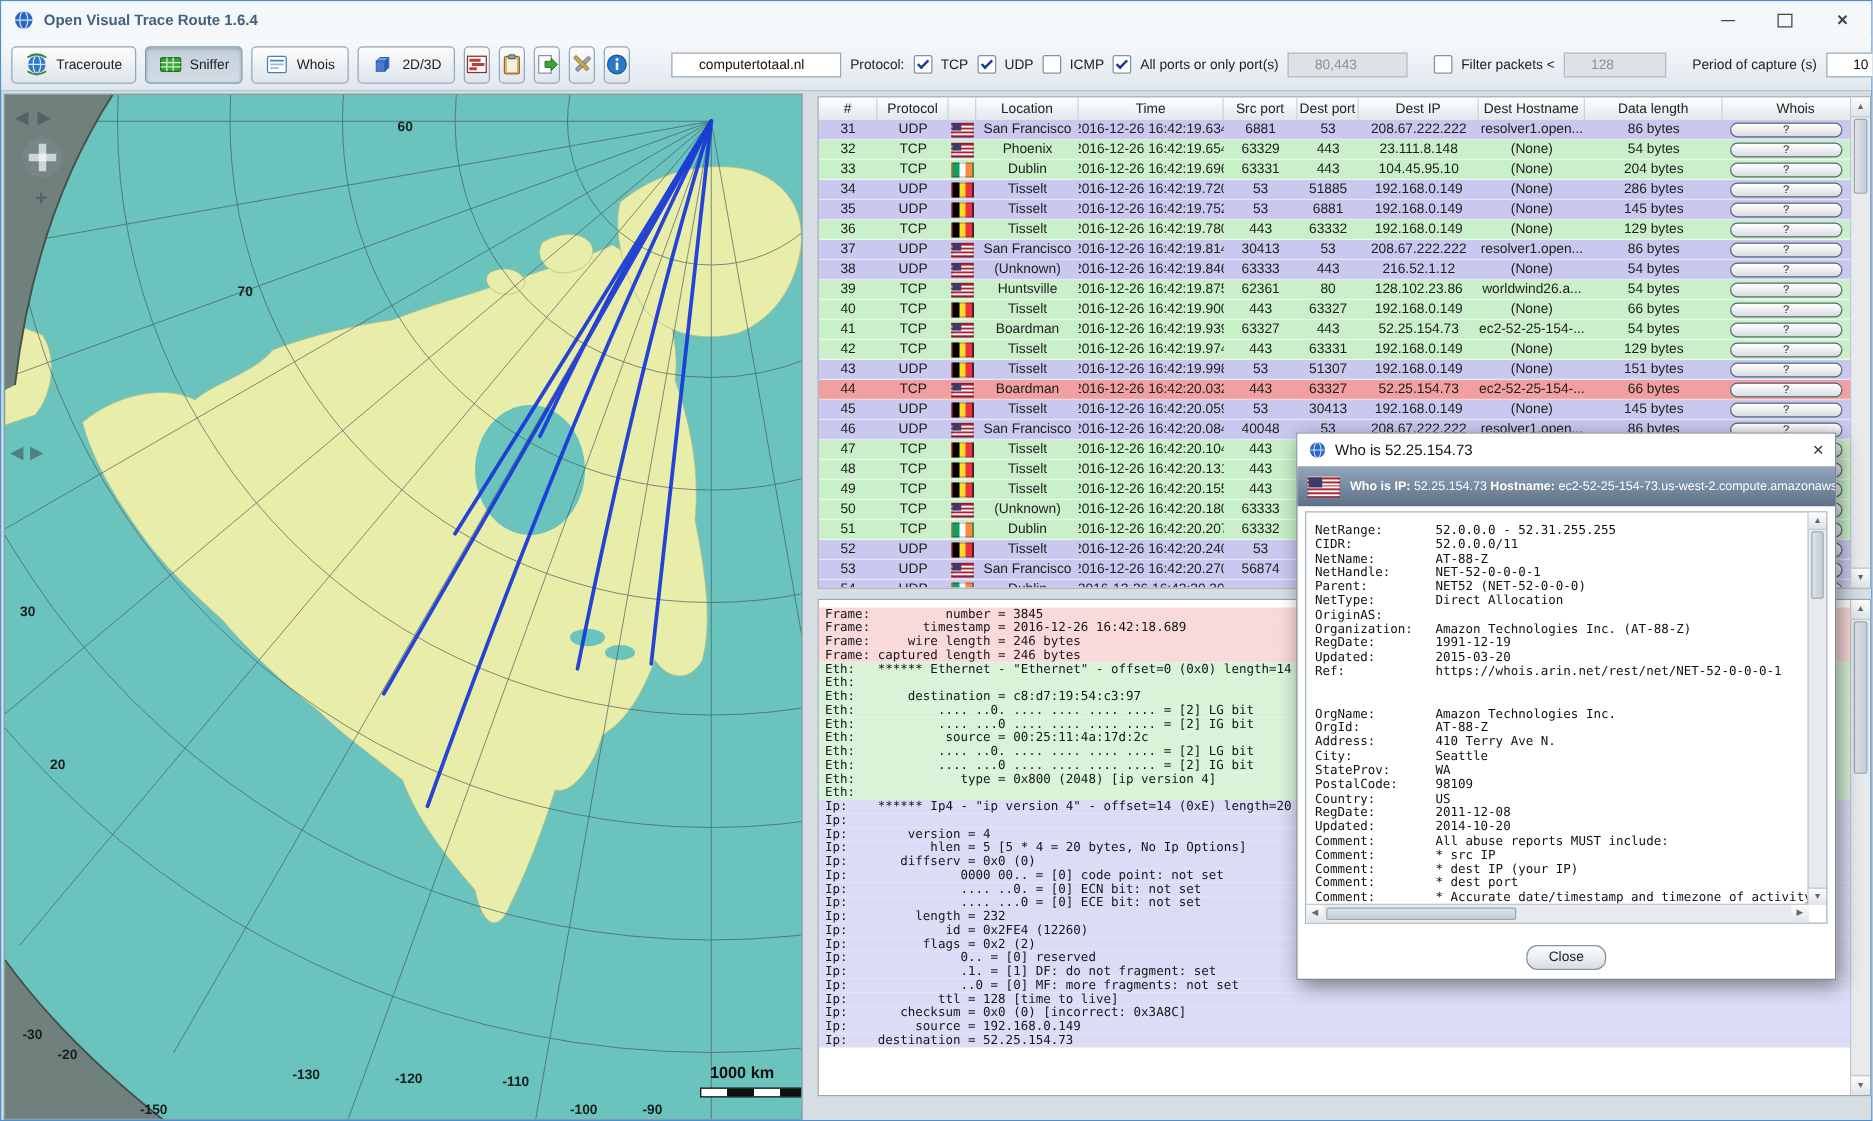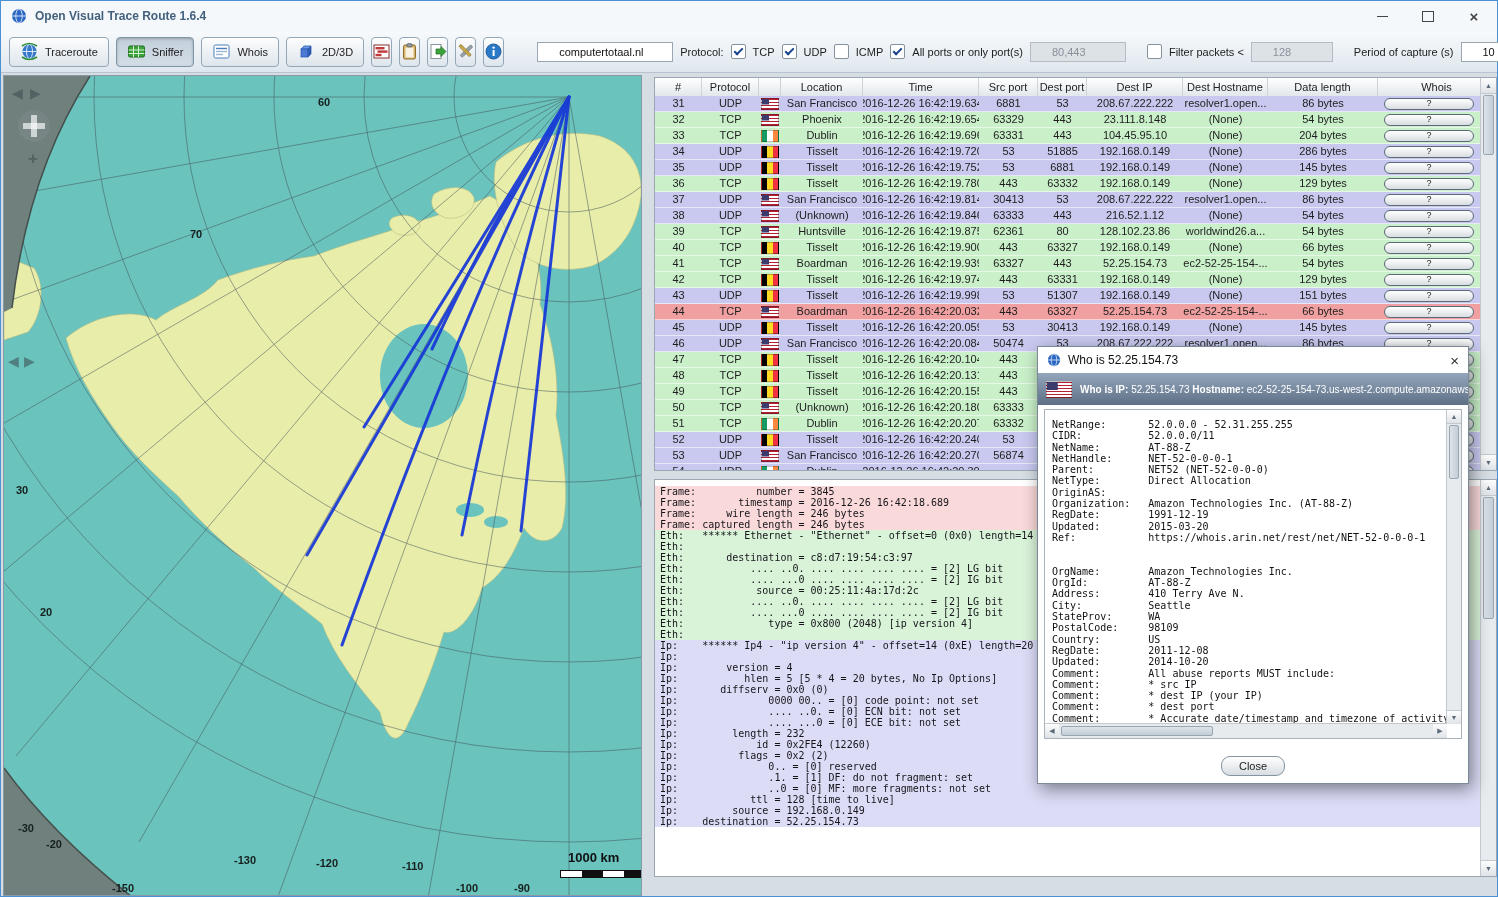--- a/index.html
+++ b/index.html
@@ -617,21 +617,21 @@
           </div>
         </div>
         <div class="trow udp">
           <div class="cell c0">46</div>
           <div class="cell c1">UDP</div>
           <div class="cell c2">
             <span class="flag flag-us"></span>
           </div>
           <div class="cell c3">San Francisco</div>
           <div class="cell c4">2016-12-26 16:42:20.084</div>
-          <div class="cell c5">50474</div>
+          <div class="cell c5">40048</div>
           <div class="cell c6">53</div>
           <div class="cell c7">208.67.222.222</div>
           <div class="cell c8">resolver1.open...</div>
           <div class="cell c9">86 bytes</div>
           <div class="cell c10">
             <button class="qbtn">?</button>
           </div>
         </div>
         <div class="trow tcp">
           <div class="cell c0">47</div>
@@ -801,20 +801,21 @@
         <div class="dline i">Ip:               0000 00.. = [0] code point: not set</div>
         <div class="dline i">Ip:               .... ..0. = [0] ECN bit: not set</div>
         <div class="dline i">Ip:               .... ...0 = [0] ECE bit: not set</div>
         <div class="dline i">Ip:         length = 232</div>
         <div class="dline i">Ip:             id = 0x2FE4 (12260)</div>
         <div class="dline i">Ip:          flags = 0x2 (2)</div>
         <div class="dline i">Ip:               0.. = [0] reserved</div>
         <div class="dline i">Ip:               .1. = [1] DF: do not fragment: set</div>
         <div class="dline i">Ip:               ..0 = [0] MF: more fragments: not set</div>
         <div class="dline i">Ip:            ttl = 128 [time to live]</div>
+        <div class="dline i">Ip:       checksum = 0x0 (0) [incorrect: 0x3A8C]</div>
         <div class="dline i">Ip:         source = 192.168.0.149</div>
         <div class="dline i">Ip:    destination = 52.25.154.73</div>
       </div>
     <div class="vscroll">
       <div class="sarrow">▲</div>
       <div class="sthumb" style="top:17px;height:120px"></div>
       <div class="sarrow bot">▼</div>
     </div>
   </div>
 

